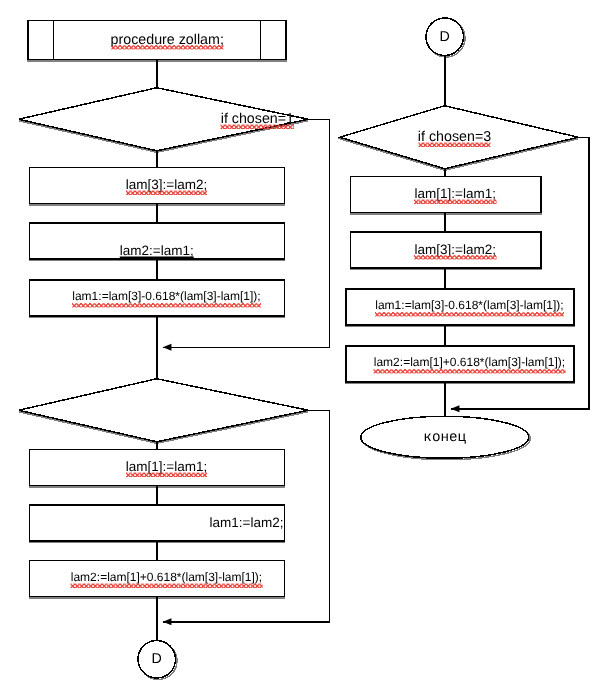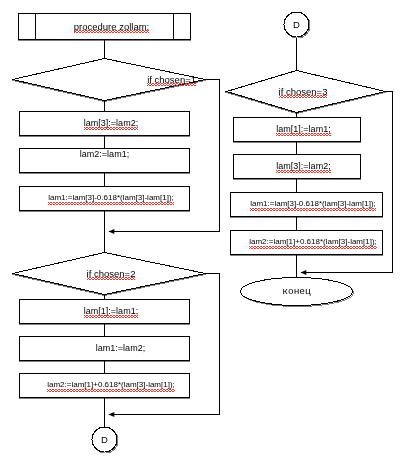--- a/index.html
+++ b/index.html
@@ -202,37 +202,34 @@
   </div>
 
   <div class="node-text t-dia" style="left:13px; top:70px; width:183px; height:19px;justify-content:flex-end;">
     <span class="sq">if chosen=1</span>
   </div>
 
   <div class="node-text t-box" style="left:20px; top:112px; width:169px; height:23px;">
     <span class="sq">lam[3]:=lam2;</span>
   </div>
 
-  <div class="node-text t-box" style="left:20px; top:143px; width:169px; height:23px;">
+  <div class="node-text t-box" style="left:20px; top:156px; width:169px; height:23px;text-decoration:underline;">
     <span>lam2:=lam1;</span>
   </div>
 
   <div class="node-text t-boxsm" style="left:20px; top:187px; width:169px; height:23px;">
     <span class="sq">lam1:=lam[3]-0.618*(lam[3]-lam[1]);</span>
   </div>
 
-  <div class="node-text t-dia" style="left:13px; top:264px; width:183px; height:19px;">
-    <span class="sq">if chosen=2</span>
-  </div>
 
   <div class="node-text t-box" style="left:20px; top:300px; width:169px; height:23px;">
     <span class="sq">lam[1]:=lam1;</span>
   </div>
 
-  <div class="node-text t-box" style="left:36px; top:337px; width:169px; height:23px;">
+  <div class="node-text t-box" style="left:20px; top:337px; width:169px; height:23px;justify-content:flex-end;">
     <span>lam1:=lam2;</span>
   </div>
 
   <div class="node-text t-boxsm" style="left:20px; top:374px; width:169px; height:23px;">
     <span class="sq">lam2:=lam[1]+0.618*(lam[3]-lam[1]);</span>
   </div>
 
   <div class="node-text t-conn" style="left:92px; top:428px; width:25px; height:23px;">
     <span>D</span>
   </div>

